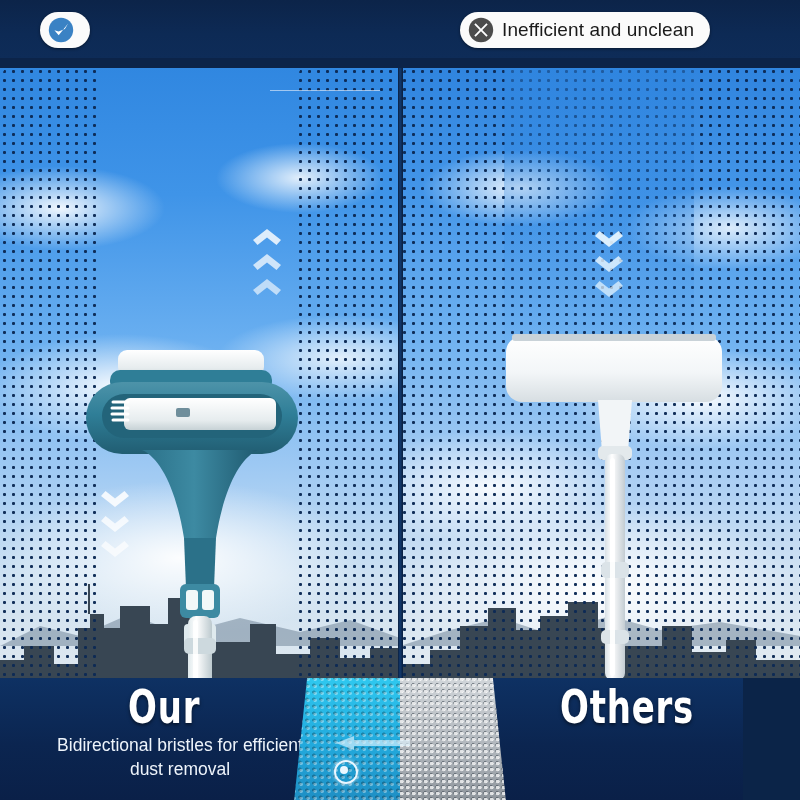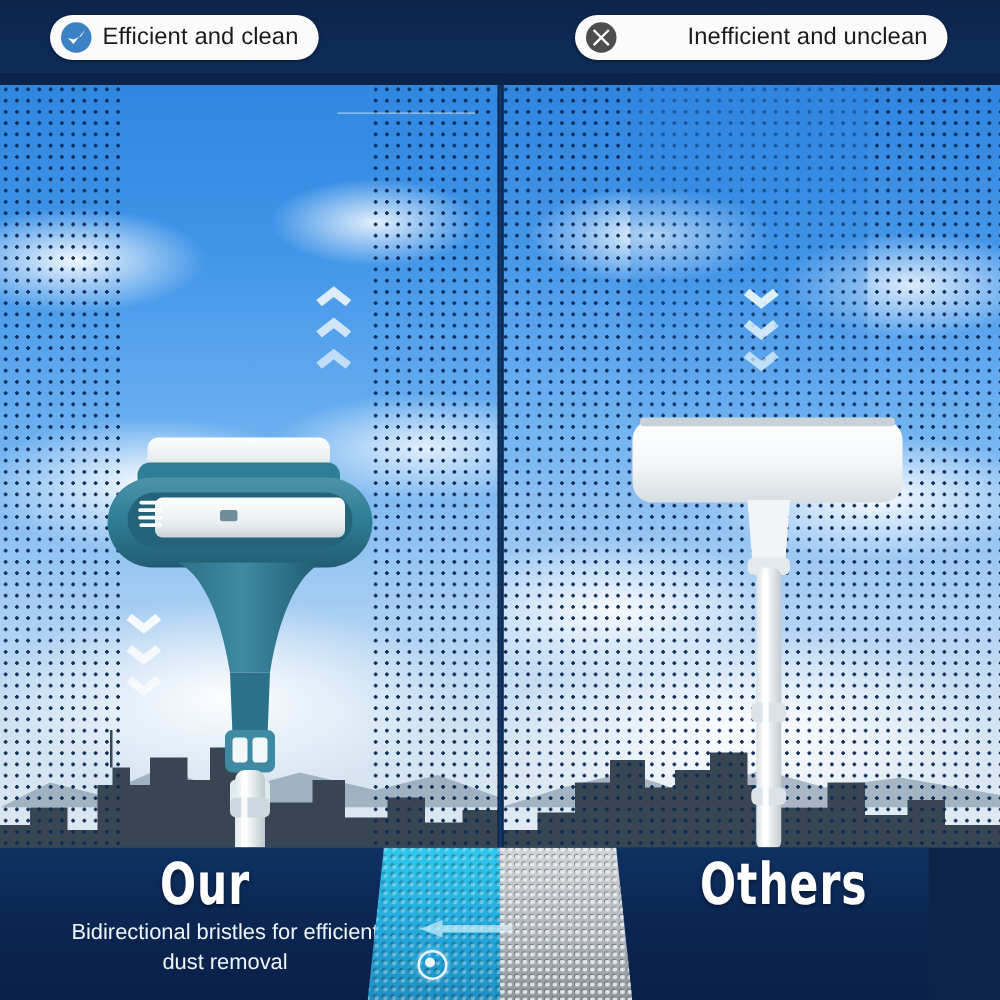--- a/index.html
+++ b/index.html
@@ -15,21 +15,21 @@
     position:absolute;left:0;top:0;width:800px;height:58px;
     background:linear-gradient(180deg,#0c2449 0%,#0d2a55 60%,#0e2c58 100%);
     z-index:40;
   }
   .badge{
     position:absolute;top:12px;height:36px;display:flex;align-items:center;
     background:#fbfbfb;border-radius:18px;padding:0 16px 0 8px;
     box-shadow:0 1px 3px rgba(0,0,0,.45);
   }
   .badge.left{left:40px;}
-  .badge.right{left:460px;gap:48px;}
+  .badge.right{left:460px;}
   .badge-label{
     font-size:19px;color:#1a1a1a;white-space:nowrap;margin-left:8px;letter-spacing:.1px;
   }
   .ic{width:26px;height:26px;border-radius:50%;display:block;flex:0 0 26px;}
 
   
   .scene{position:absolute;left:0;top:58px;width:800px;height:620px;overflow:hidden;}
 
   .half{position:absolute;top:0;height:620px;width:400px;overflow:hidden;}
   .half.l{left:0;}
@@ -161,21 +161,20 @@
 
   <div class="header">
 
     <div class="badge left">
       <span class="ic">
         <svg width="26" height="26" viewBox="0 0 26 26">
           <circle cx="13" cy="13" r="12.2" fill="#3a82c4"></circle>
           <path d="M6.4 13.3 L10.7 18.2 L20.1 6.6 L16.9 12.0 L10.6 14.6 Z" fill="#ffffff"></path>
         </svg>
       </span>
-      <span class="badge-label">Efficient and clean</span>
     </div>
 
     <div class="badge right">
       <span class="ic">
         <svg width="26" height="26" viewBox="0 0 26 26">
           <circle cx="13" cy="13" r="12.2" fill="#4d4d4d"></circle>
           <path d="M7.6 6.3 L13 11.7 L18.4 6.3 L19.7 7.6 L14.3 13 L19.7 18.4 L18.4 19.7 L13 14.3 L7.6 19.7 L6.3 18.4 L11.7 13 L6.3 7.6 Z" fill="#ffffff"></path>
         </svg>
       </span>
       <span class="badge-label">Inefficient and unclean</span>

